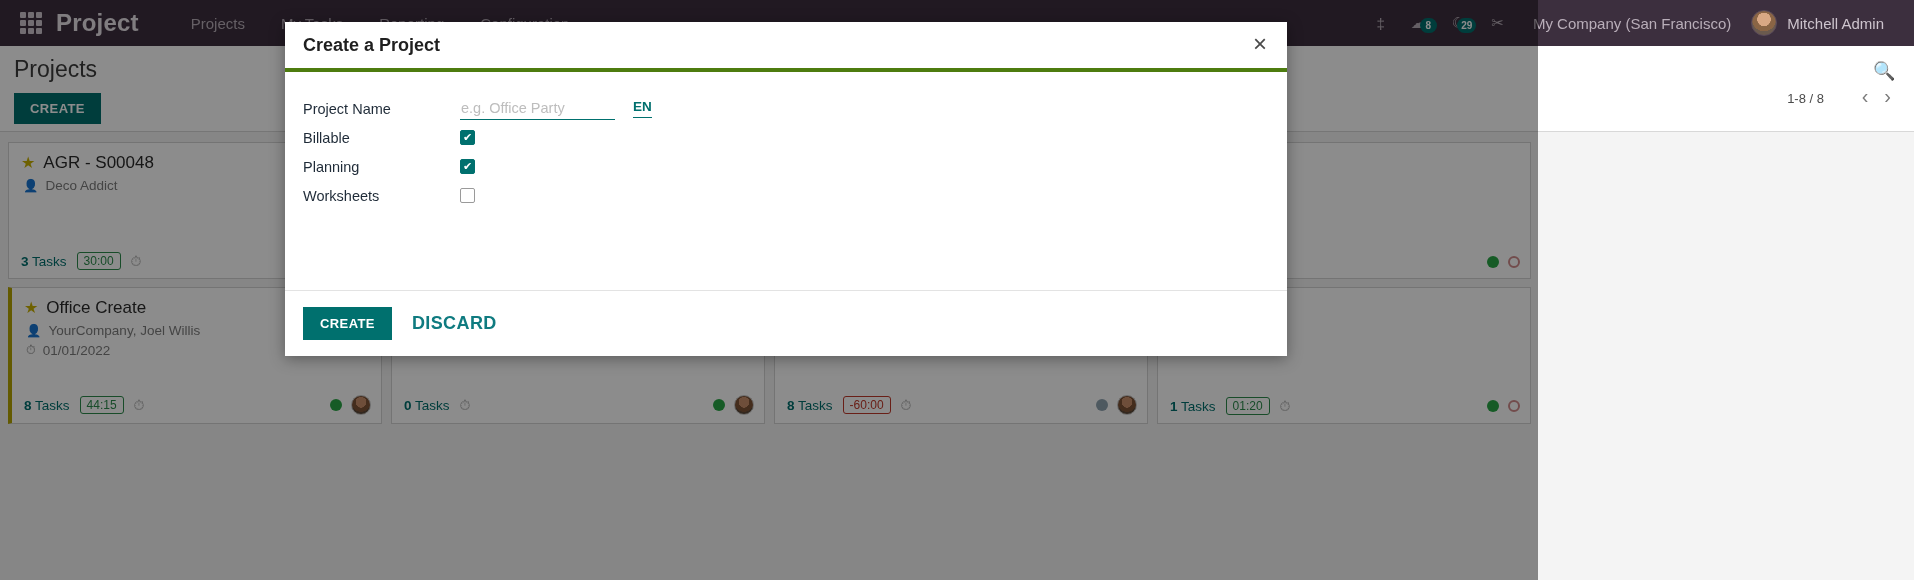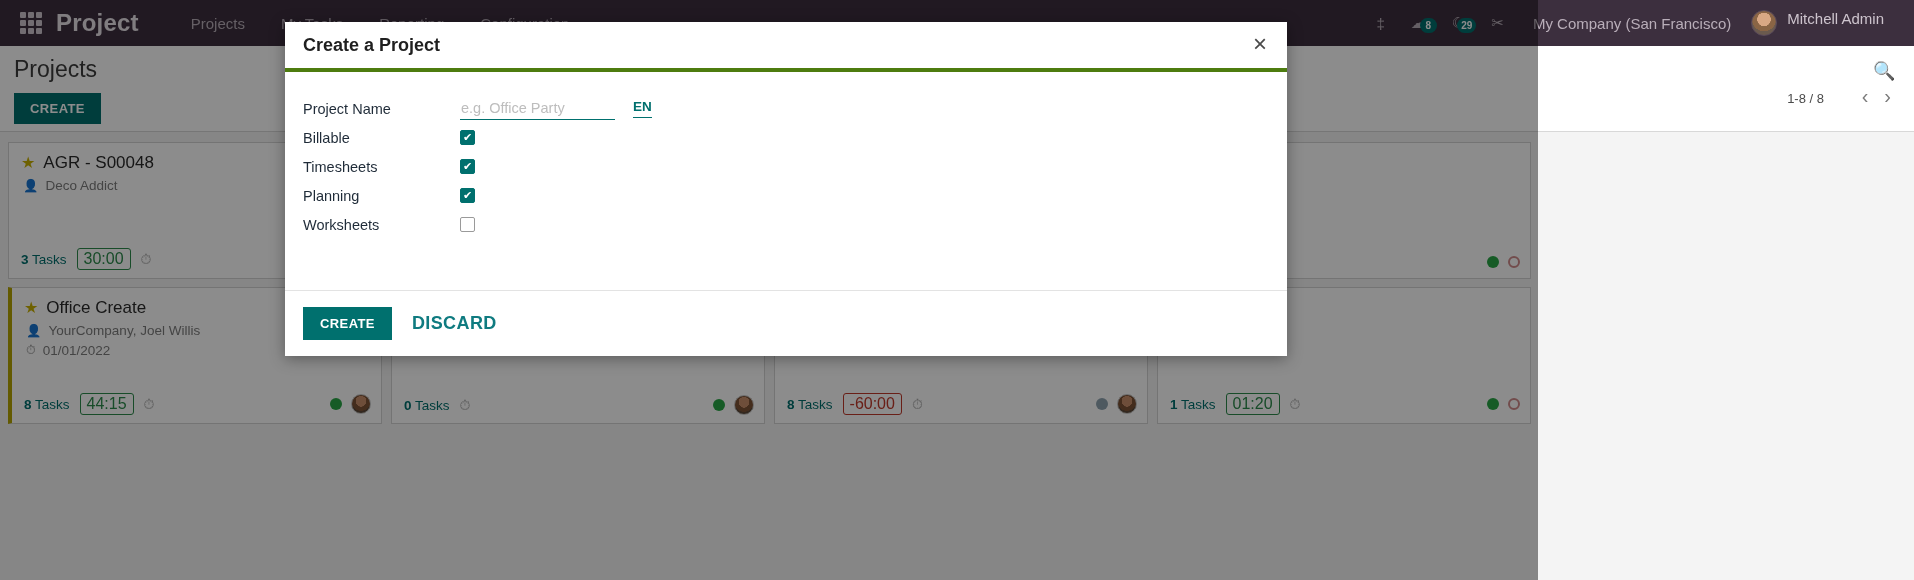--- a/index.html
+++ b/index.html
@@ -41,21 +41,21 @@
     position: relative; color: #b9aeb9; font-size: 15px;
     padding: 0 13px; cursor: pointer; display:flex; align-items:center;
   }
   .badge-count {
     position: absolute; top: 4px; right: 2px;
     background: #00706e; color: #fff; font-size: 10px;
     border-radius: 9px; min-width: 17px; height: 15px; line-height: 15px;
     text-align: center; padding: 0 4px; font-weight: bold;
   }
   .company-name { color: #b9aeb9; font-size: 15px; padding: 0 16px; cursor: pointer; white-space: nowrap; }
-  .user-menu { display: flex; padding: 0 16px 0 4px; cursor: pointer; }
+  .user-menu { display: flex; align-items: center; padding: 0 16px 0 4px; cursor: pointer; }
   .avatar {
     width: 26px; height: 26px; border-radius: 50%;
     background: radial-gradient(circle at 50% 35%, #d9a884 0 34%, #8a6545 35% 60%, #6a5a4e 61% 100%);
     border: 1px solid #5a4a5a; margin-right: 10px; flex: none;
   }
   .user-name { color: #cdc4cd; font-size: 15px; white-space: nowrap; }
 
   
   .control-panel {
     position: absolute; top: 46px; left: 0; width: 1914px; height: 86px;
@@ -105,21 +105,21 @@
   .kcard-sub .gi { font-size: 12.5px; color: #8d8d8d; }
   .ktag { font-size: 12px; color: #555; margin-top: 5px; margin-left: 2px; display:flex; align-items:center; gap:5px;}
   .ktag .dot { width: 6px; height: 6px; border-radius: 50%; background: #6b6b6b; display:inline-block;}
   .kcard-foot {
     position: absolute; left: 12px; right: 10px; bottom: 8px;
     display: flex; align-items: center;
   }
   .ktasks { font-size: 13.5px; color: #00706e; }
   .ktasks b { font-weight: bold; }
   .kbadge {
-    margin-left: 10px; font-size: 16px; padding: 1px 6px;
+    margin-left: 10px; font-size: 12px; padding: 1px 6px;
     border: 1px solid #2c8a4b; color: #2c8a4b; border-radius: 3px;
   }
   .kbadge.neg { border-color: #c0392b; color: #c0392b; }
   .kclock { margin-left: 10px; font-size: 14px; color: #a8a8a8; }
   .kfoot-right { margin-left: auto; display: flex; align-items: center; gap: 9px; }
   .statusdot { width: 12px; height: 12px; border-radius: 50%; display:inline-block; }
   .statusdot.green { background: #28a745; }
   .statusdot.gray { background: #8fa3b0; }
   .statusdot.hollow { background: transparent; border: 2px solid #d08b8b; }
   .kavatar {
@@ -373,24 +373,20 @@
           <input class="name-input" type="text" placeholder="e.g. Office Party" style="">
           <span class="lang-badge">EN</span>
         </span>
       </div>
 
       <div class="form-row">
         <span class="form-label">Billable</span>
         <span class="cbx on"></span>
       </div>
 
-      <div class="form-row">
-        <span class="form-label">Timesheets</span>
-        <span class="cbx on"></span>
-      </div>
 
       <div class="form-row">
         <span class="form-label">Planning</span>
         <span class="cbx on"></span>
       </div>
 
       <div class="form-row">
         <span class="form-label">Worksheets</span>
         <span class="cbx"></span>
       </div>

